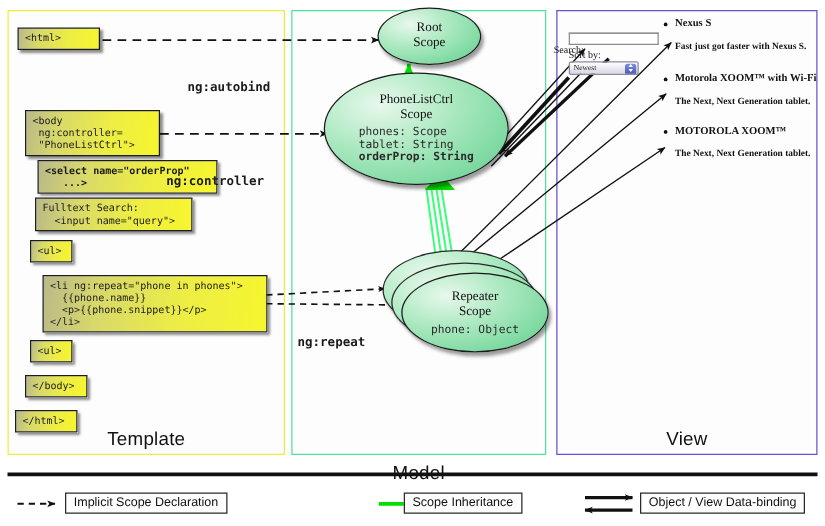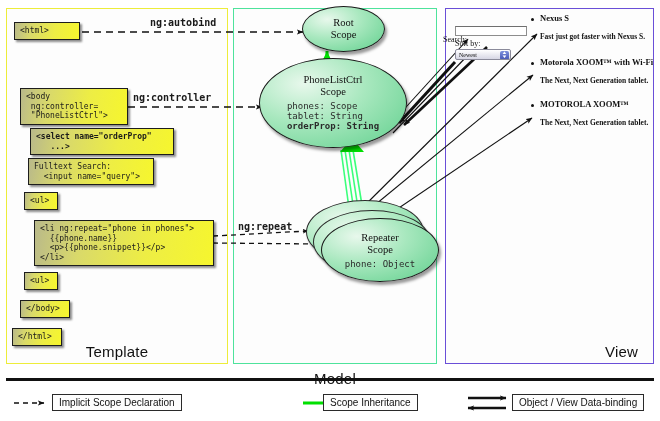--- a/index.html
+++ b/index.html
@@ -24,21 +24,21 @@
         border:1.5px solid #1d1d1d;
         background:linear-gradient(100deg,#b9b98a 0%,#d9d96a 26%,#eded45 62%,#f6f62e 100%);
         box-shadow:2px 2px 2px rgba(0,0,0,.45);
         font-family:"DejaVu Sans Mono","Liberation Mono",monospace;
         font-size:8px;line-height:9.5px;color:#1a1a1a;
         padding:3px 5px;white-space:pre;}
   .ybox.bold{font-weight:bold;}
 
   
   .wirelabel{position:absolute;font-family:"DejaVu Sans Mono","Liberation Mono",monospace;
-             font-size:10px;font-weight:bold;color:#1a1a1a;white-space:pre;}
+             font-size:10px;font-weight:bold;color:#1a1a1a;white-space:pre;margin-top:48px;}
 
   
   .scope{position:absolute;box-sizing:border-box;border-radius:50%;
          border:1.5px solid #1a1a1a;
          background:radial-gradient(ellipse at 30% 28%, #e8f8ec 0%, #a9e8bf 42%, #5fcf8c 100%);
          box-shadow:2px 3px 3px rgba(0,0,0,.40);
          display:flex;flex-direction:column;align-items:center;justify-content:center;}
   .scope .t{font-family:Liberation Serif, serif;font-size:10.5px;color:#111;
             line-height:12px;text-align:center;}
   .scope .props{font-family:"DejaVu Sans Mono","Liberation Mono",monospace;
@@ -208,20 +208,20 @@
   <div class="v-bullet" style="left:531px;top:62px;"></div>
   <span class="v-item name" style="left:540px;top:57px;">Motorola XOOM™ with Wi-Fi</span>
   <span class="v-item snip" style="left:540px;top:76px;">The Next, Next Generation tablet.</span>
 
   <div class="v-bullet" style="left:531px;top:104px;"></div>
   <span class="v-item name" style="left:540px;top:99px;">MOTOROLA XOOM™</span>
   <span class="v-item snip" style="left:540px;top:118px;">The Next, Next Generation tablet.</span>
 
   <div class="col-label" style="left:6px;top:343px;width:222px;">Template</div>
   <div class="col-label" style="left:233px;top:343px;width:204px;margin-top:27px;">Model</div>
-  <div class="col-label" style="left:429px;top:343px;width:209px;text-align:right;">View</div>
+  <div class="col-label" style="left:445px;top:343px;width:209px;">View</div>
 
   <div id="legend-rule"></div>
   <div class="lg-box" style="left:52px;top:394px;">Implicit Scope Declaration</div>
   <div class="lg-box" style="left:305px;top:394px;margin-left:18px;">Scope Inheritance</div>
   <div class="lg-box" style="left:512px;top:394px;">Object / View Data-binding</div>
 
 </div>
 
 </body></html>

